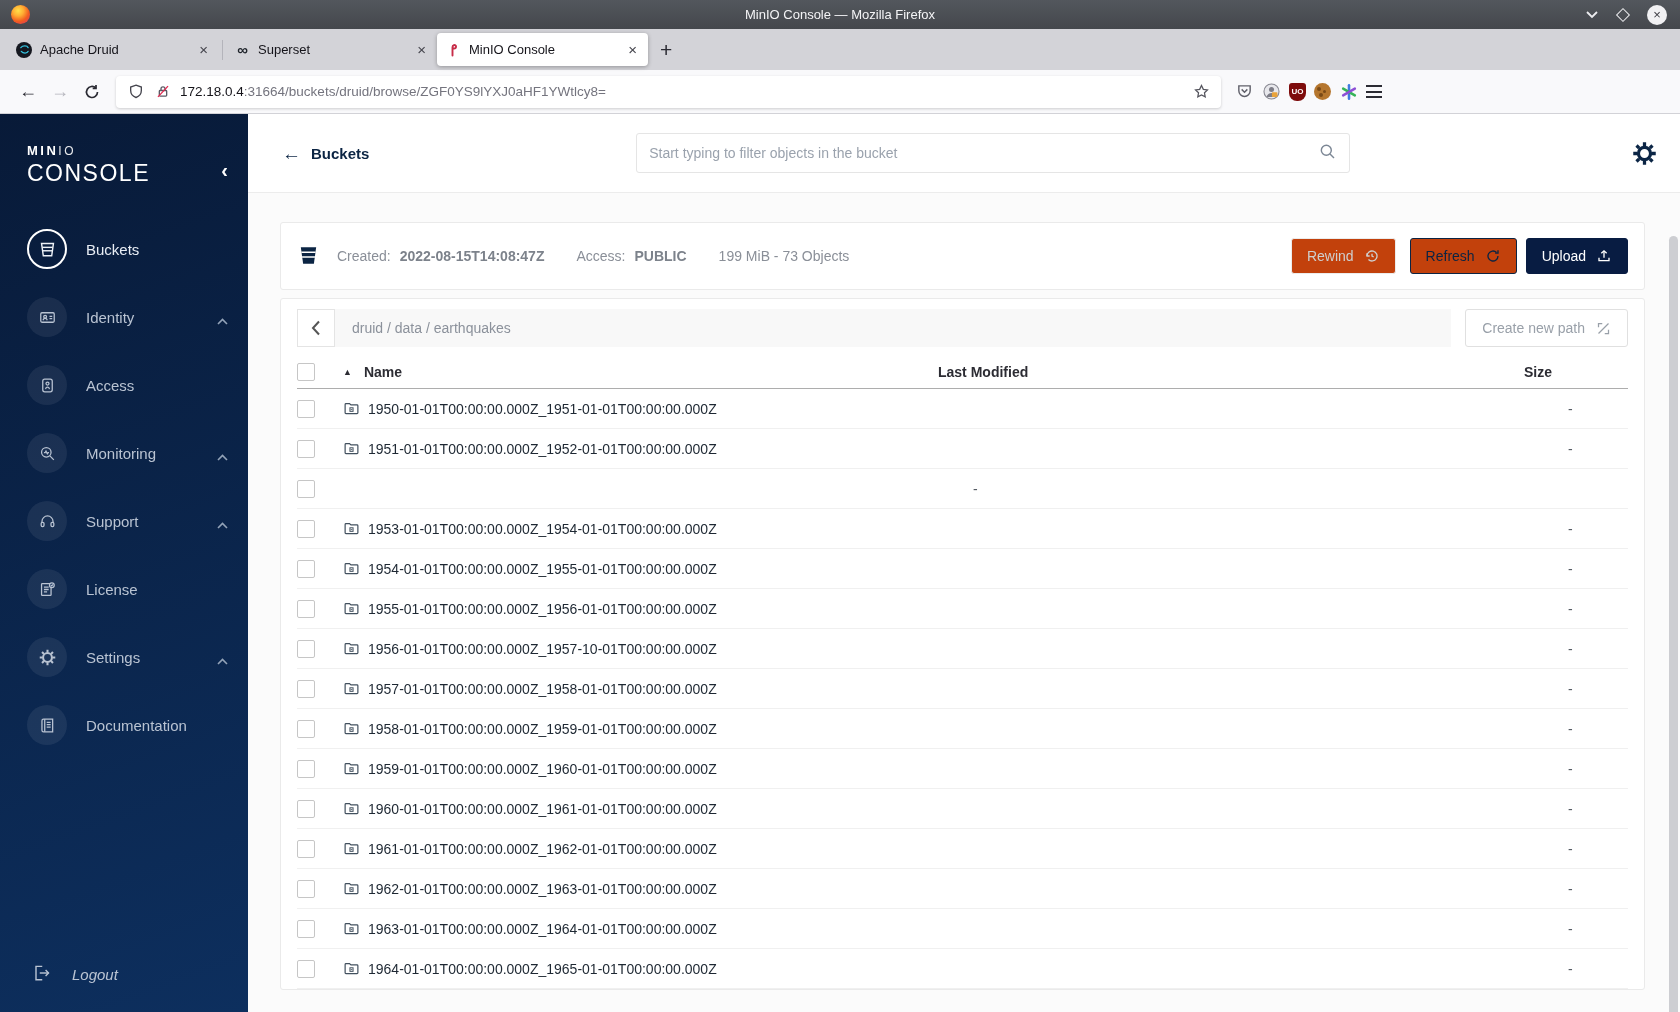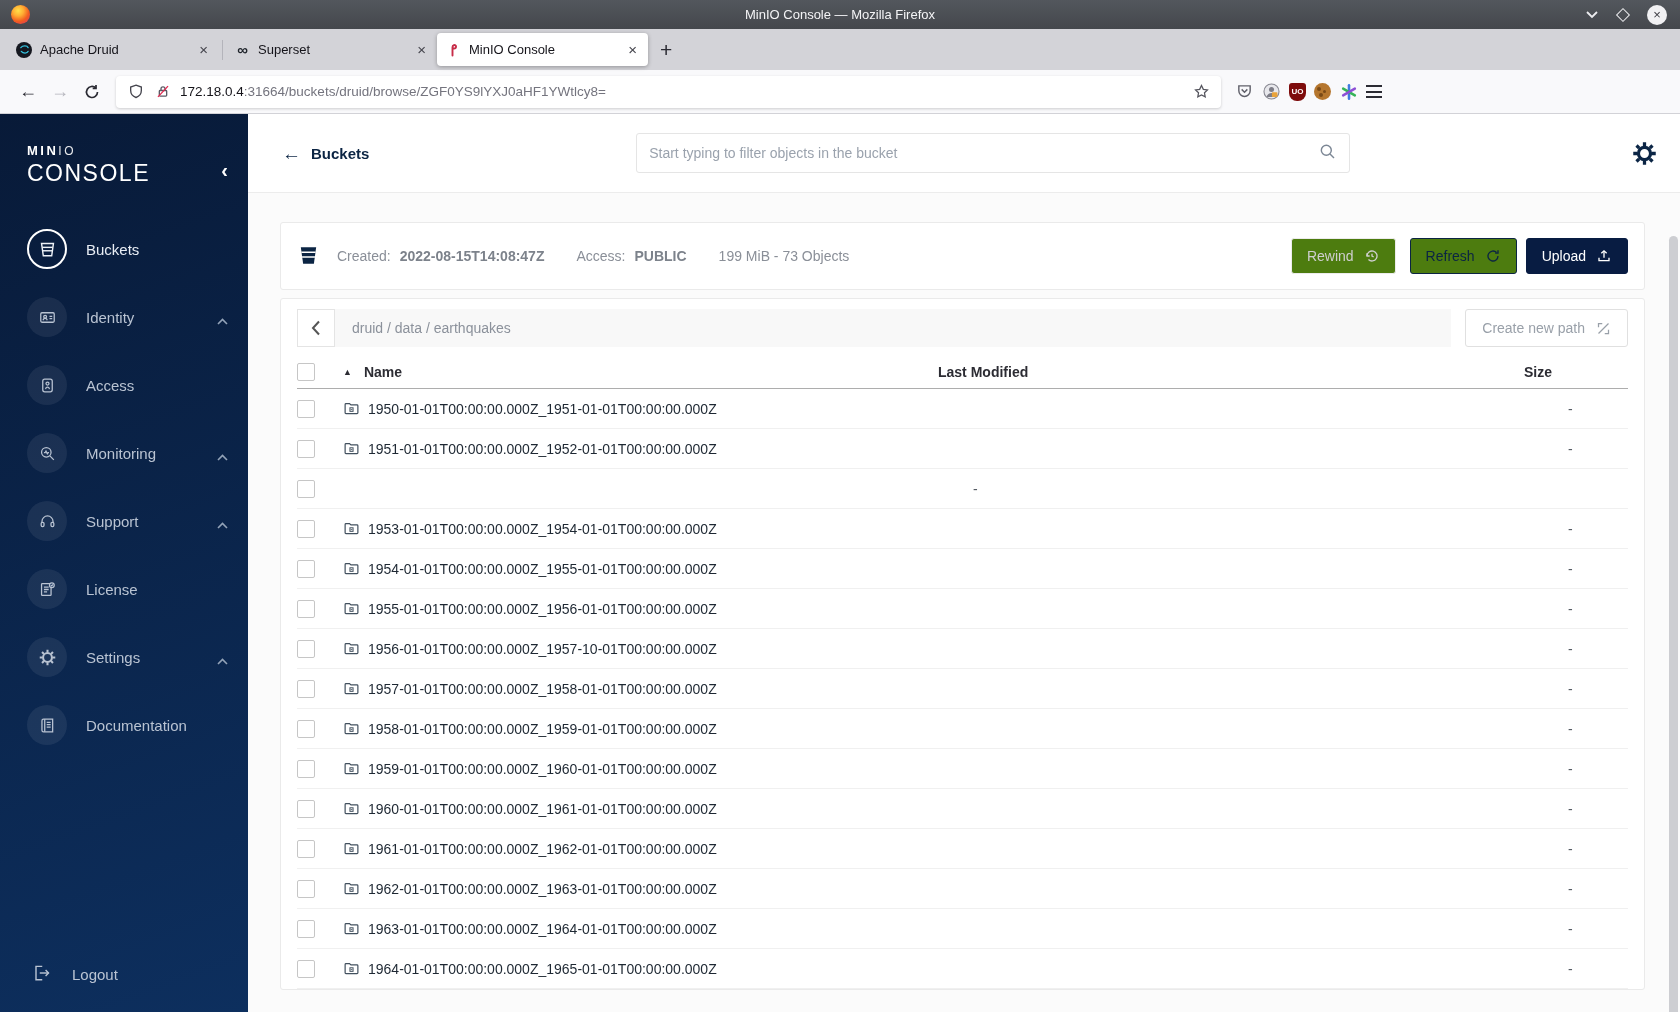--- a/index.html
+++ b/index.html
@@ -56,21 +56,21 @@
   .logo-console { font-size:23px; font-weight:400; letter-spacing:1.5px; margin-top:1px; }
   .collapse { position:absolute; top:46px; right:20px; color:#fff; font-size:20px; font-weight:bold; line-height:1; }
   .menu { margin-top:42px; }
   .menu-item { display:flex; align-items:center; padding-left:27px; margin-bottom:28px; height:40px; position:relative;
                color:#b9c3d2; font-size:15px; }
   .icon-circle { width:40px; height:40px; border-radius:50%; background:rgba(255,255,255,.07); display:flex;
                  align-items:center; justify-content:center; margin-right:19px; flex:none; }
   .menu-item.active .icon-circle { background:transparent; border:2px solid #fff; }
   .menu-item.active { color:#e8edf4; }
   .caret { position:absolute; right:20px; top:14px; }
-  .logout-item { margin-top:auto; margin-bottom:26px; display:flex; align-items:center; padding-left:31px; color:#bac4d3; font-size:15px; gap:21px; }
+  .logout-item { margin-top:auto; margin-bottom:26px; display:flex; align-items:center; padding-left:31px; color:#bac4d3; font-size:15px; gap:21px;font-style:italic; }
 
   .main { flex:1; display:flex; flex-direction:column; background:#fbfbfb; position:relative; }
   .content-topbar { height:79px; background:#fff; border-bottom:1px solid #ececec; display:flex; align-items:center; padding:0 22px 0 34px; flex:none; }
   .back-link { display:flex; align-items:center; gap:10px; color:#0b2443; font-size:15px; font-weight:600; }
   .back-arrow { font-size:19px; line-height:1; }
   .search-box { margin:0 auto; width:714px; height:40px; border:1px solid #e5e5e5; border-radius:3px; background:#fff;
                 display:flex; align-items:center; padding:0 12px; }
   .search-box input { border:none; outline:none; flex:1; font-size:14px; color:#333; font-family:inherit; }
   .search-box input::placeholder { color:#9aa2ad; }
   .gear-btn { margin-left:14px; color:#0b2545; display:flex; }
@@ -79,21 +79,21 @@
   .card { width:1365px; background:#fff; border:1px solid #eaeaea; border-radius:3px; }
 
   .bucket-card { padding:15px 16px; display:flex; align-items:center; }
   .bucket-id { display:flex; align-items:flex-start; gap:17px; }
   .bucket-title { font-size:19px; font-weight:bold; color:#0b2443; }
   .bucket-meta { display:flex; align-items:center; gap:9px; margin-top:7px; font-size:14px; color:#8a8f98; }
   .meta-strong { font-weight:bold; color:#7c828b; }
   .meta-space { width:14px; }
   .bucket-actions { margin-left:auto; display:flex; align-items:center; gap:9px; }
   .btn { height:36px; border-radius:3px; font-size:14px; padding:0 15px; display:inline-flex; align-items:center; gap:10px;
-         border:1px solid transparent; background:#4d7c0f; font-family:inherit; }
+         border:1px solid transparent; background:#c2410c; font-family:inherit; }
   .btn-disabled { color:#cfcfcf; border-color:#ececec; margin-right:5px; }
   .btn-outline  { color:#0b2443; border-color:#0b2443; }
   .btn-primary  { background:#081c42; border-color:#081c42; color:#fff; }
 
   .objects-card { margin-top:8px; padding:10px 16px 0; min-height:688px; }
   .path-row { display:flex; align-items:center; }
   .back-square { width:38px; height:38px; border:1px solid #e4e4e4; display:flex; align-items:center; justify-content:center;
                  color:#555; background:#fff; flex:none; }
   .crumbs { flex:1; height:38px; background:#f8f8f8; display:flex; align-items:center; padding-left:17px;
             color:#8b919b; font-size:14px; margin-right:14px; }

